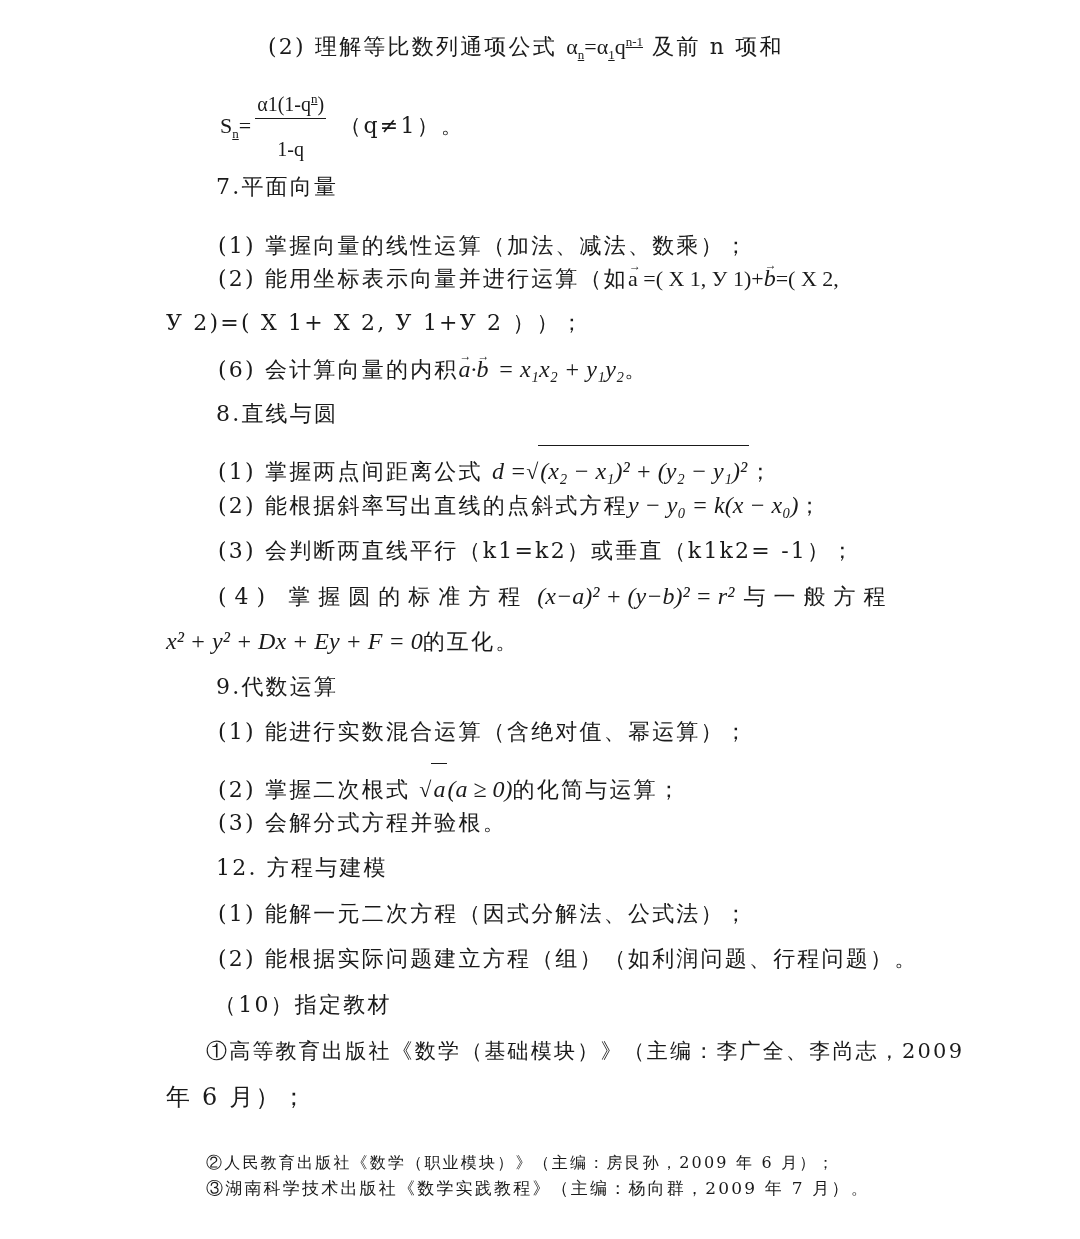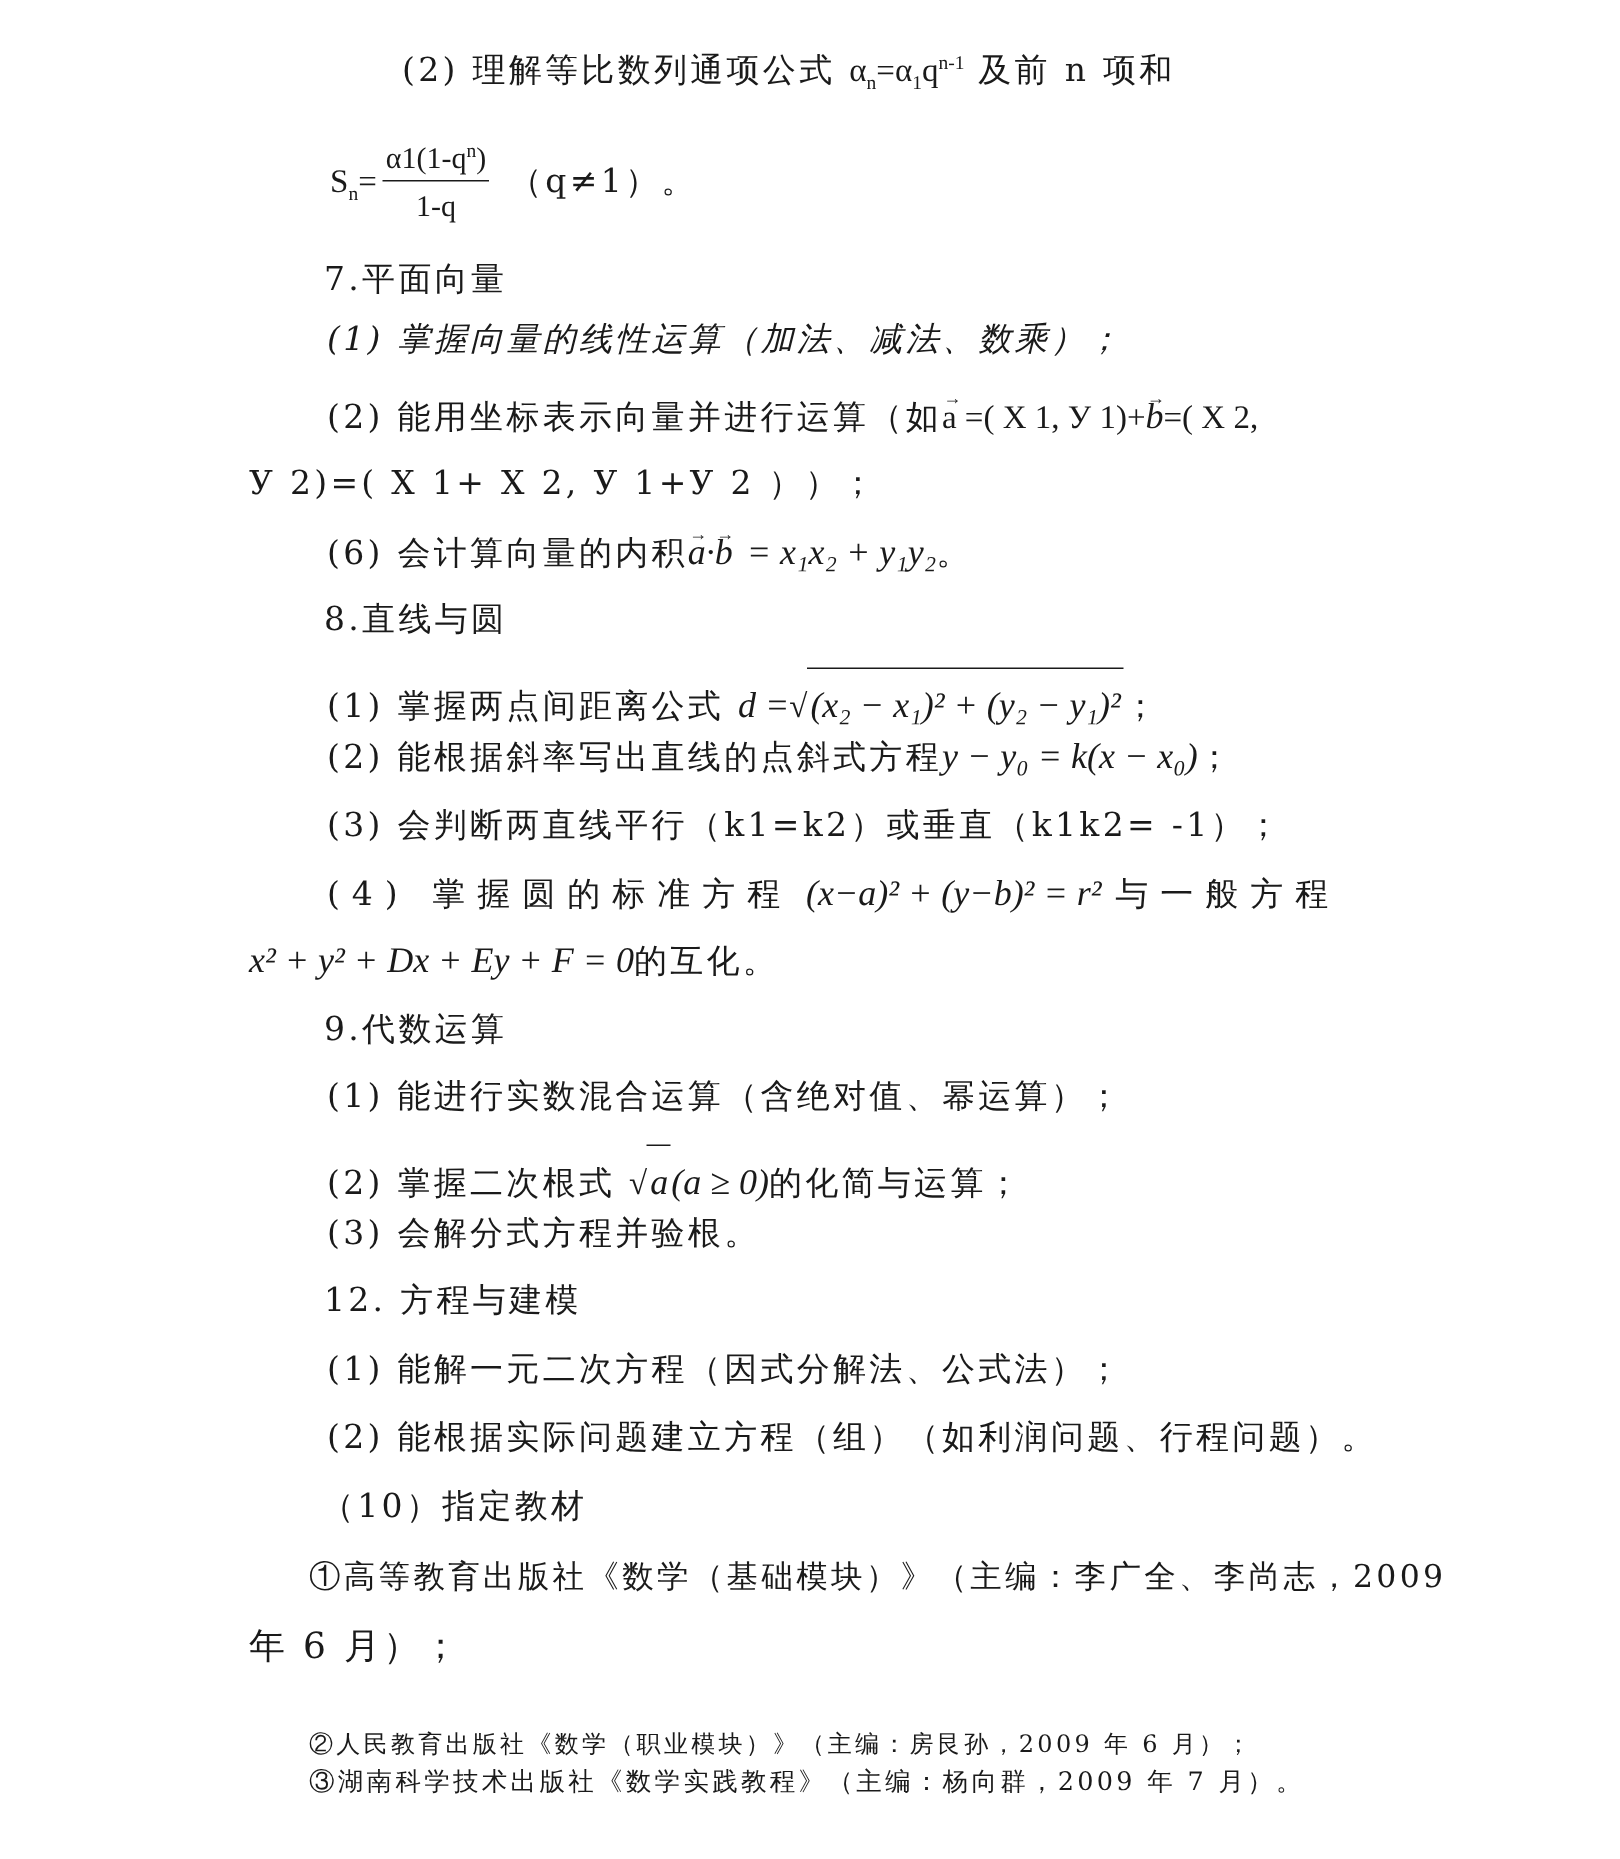--- a/index.html
+++ b/index.html
@@ -25,40 +25,40 @@
     .math {
       font-family: "Liberation Serif", "DejaVu Serif", serif;
       font-style: italic;
       letter-spacing: 0;
       font-size: 24px;
     }
     .math-up {
       font-family: "Liberation Serif", "DejaVu Serif", serif;
       letter-spacing: 0;
     }
-    sub, sup { font-size: 13px; line-height: 0; }
+    sub, sup { font-size: 13px; line-height: 0; text-decoration: underline; }
     .frac {
       display: inline-block;
       vertical-align: middle;
       text-align: center;
       font-family: "Liberation Serif", serif;
       font-size: 20px;
       letter-spacing: 0;
       margin: 0 4px;
     }
     .frac .num {
       display: block;
       border-bottom: 1.5px solid #1a1a1a;
       padding: 0 2px 2px;
       line-height: 24px;
     }
     .frac .den {
       display: block;
       line-height: 24px;
-      padding-top: 5px;
+      padding-top: 18px;
     }
     .sqrt {
       display: inline-block;
       border-top: 1.5px solid #1a1a1a;
       padding: 12px 2px;
       line-height: 26px;
     }
     .vec { position: relative; display: inline-block; }
     .vec::before {
       content: "→";
@@ -78,21 +78,21 @@
   <span class="math-up"><span>α</span><sub>n</sub><span>=</span><span>α</span><sub>1</sub><span>q</span><sup>n-1</sup></span>
   <span>及前 n 项和</span>
 </div>
 
 <div class="line" style="left:220px; top:92px; line-height:58px;">
   <span class="math-up"><span>S</span><sub>n</sub><span>=</span></span><span class="frac"><span class="num"><span>α1(1-q</span><sup>n</sup><span>)</span></span><span class="den">1-q</span></span>
   <span>（q≠1）。</span>
 </div>
 
 <div class="line" style="left:216px; top:172px;">7.平面向量</div>
-<div class="line" style="left:218px; top:212px;font-style:italic;">(1) 掌握向量的线性运算（加法、减法、数乘）；</div>
+<div class="line" style="left:218px; top:231px;">(1) 掌握向量的线性运算（加法、减法、数乘）；</div>
 <div class="line" style="left:218px; top:263px;">
   <span>(2) 能用坐标表示向量并进行运算（如</span><span class="math-up vec">a</span><span class="math-up"> =( X 1, У 1)+</span><span class="math vec">b</span><span class="math-up">=( X 2,</span>
 </div>
 <div class="line" style="left:166px; top:308px;">У 2)=( X 1+ X 2, У 1+У 2  ））；</div>
 <div class="line" style="left:218px; top:354px;">
   <span>(6) 会计算向量的内积</span><span class="math vec">a</span><span class="math">·</span><span class="math vec">b</span> <span class="math">= x₁x₂ + y₁y₂</span><span>。</span>
 </div>
 
 <div class="line" style="left:216px; top:399px;">8.直线与圆</div>
 <div class="line" style="left:218px; top:445px;">

